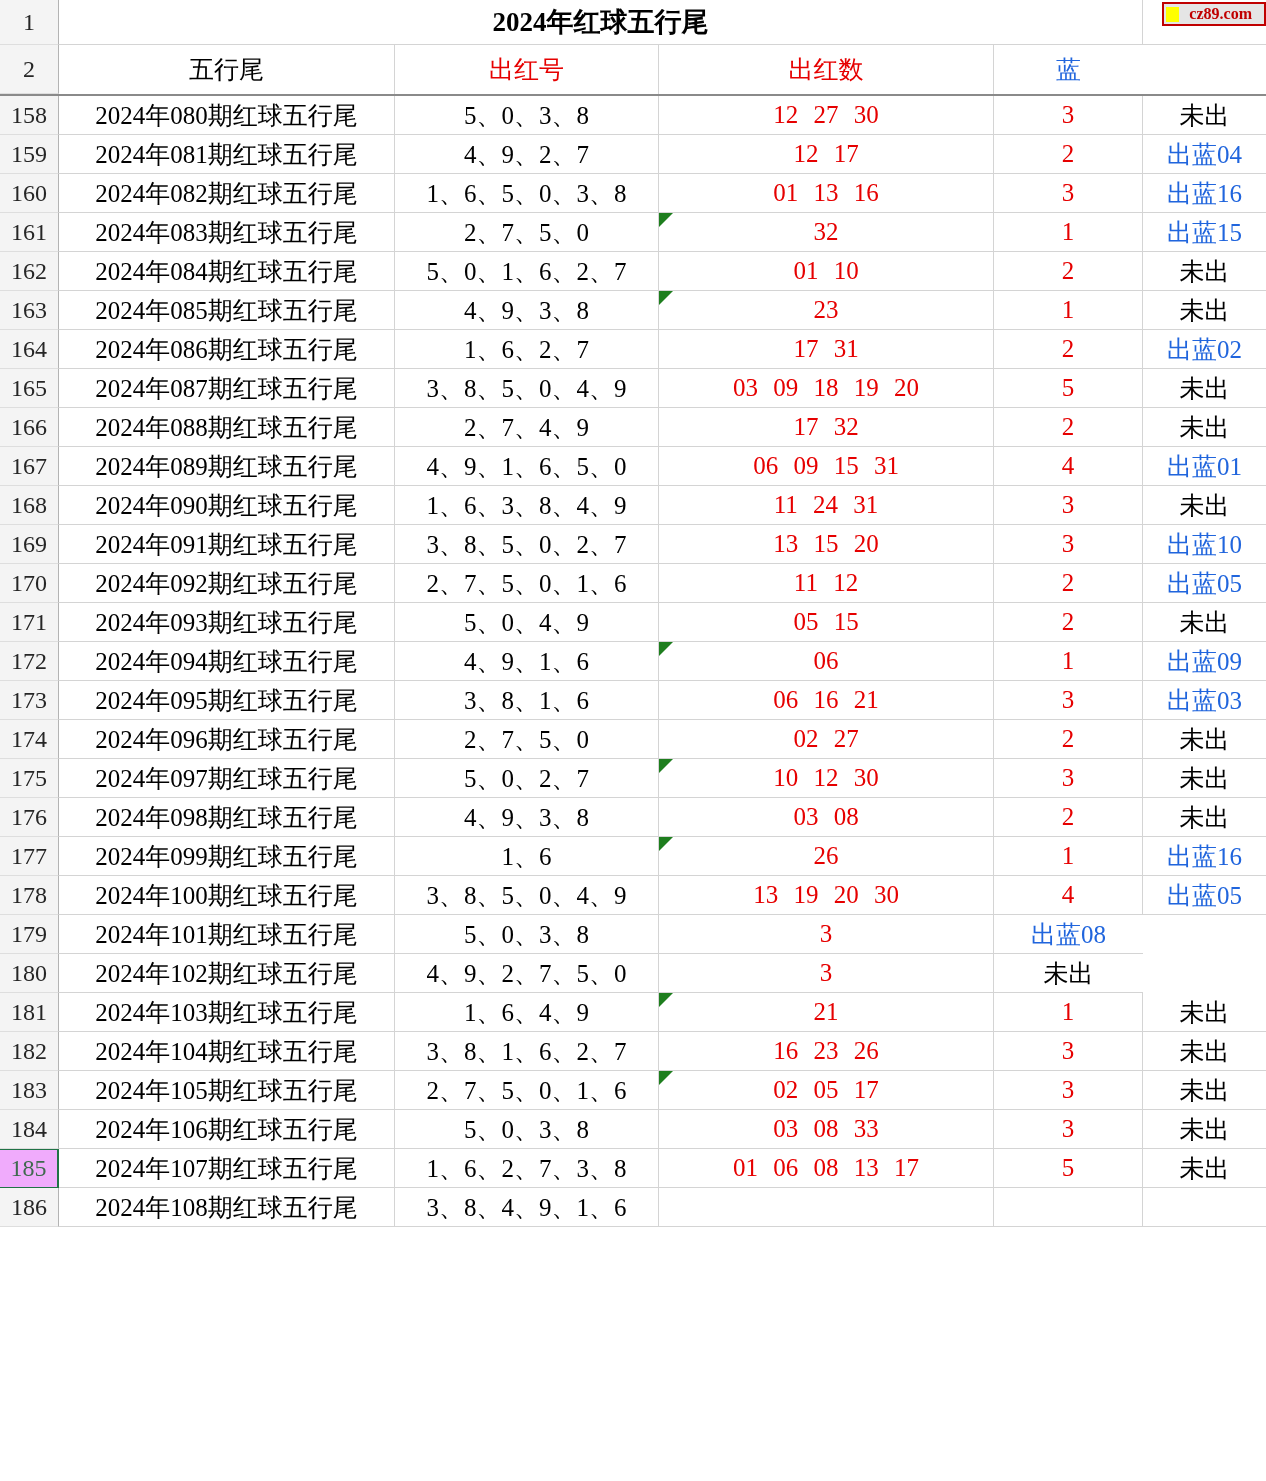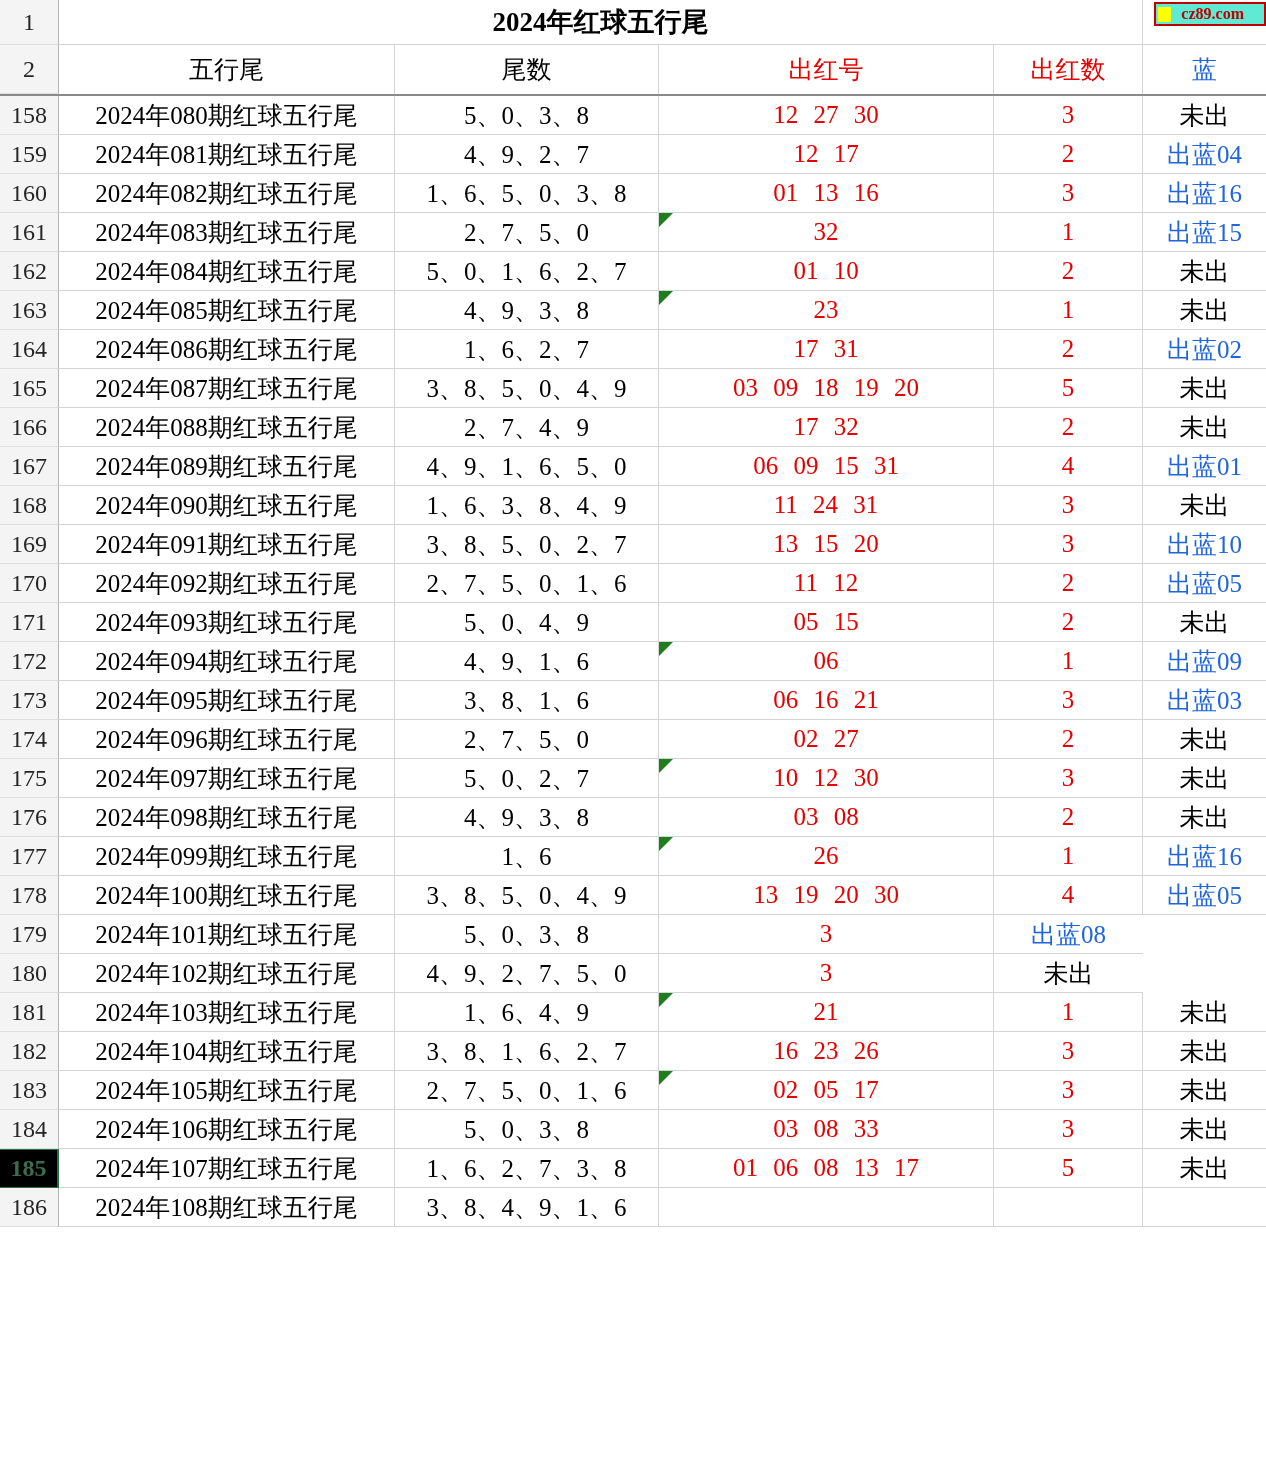--- a/index.html
+++ b/index.html
@@ -13,22 +13,22 @@
     font-family:"Liberation Serif","DejaVu Serif",serif;color:#000;
   }
   .grid-row{display:grid;grid-template-columns:59px 336px 264px 335px 149px auto;}
   .rh{
     background:var(--rh-bg);border-right:1px solid var(--rh-border);
     border-bottom:1px solid #dedede;
     display:flex;align-items:center;justify-content:center;
     font-size:24px;color:#262626;box-sizing:border-box;
   }
   .rh.sel{
-    background:#000000;color:#3f6a4e;border-right:2px solid var(--selected-green);
-    border-top:1px solid var(--selected-green);border-bottom:1px solid var(--selected-green);font-weight:bold;
+    background:#f0abfc;color:#3f6a4e;border-right:2px solid var(--selected-green);
+    border-top:1px solid var(--selected-green);border-bottom:1px solid var(--selected-green);
   }
   .cell{
     position:relative;box-sizing:border-box;
     border-right:1px solid var(--grid);border-bottom:1px solid var(--grid);
     display:flex;align-items:center;justify-content:center;
     font-size:25px;white-space:nowrap;overflow:hidden;
   }
   .cell.last{border-right:none;}
   .row1{height:45px;}
   .row1 .title-cell{grid-column:2/6;font-weight:bold;font-size:27px;}
@@ -38,21 +38,21 @@
   .drow{height:39px;}
   .red{color:var(--red);}
   .blue{color:var(--blue);}
   .reds-cell{word-spacing:9px;}
   .tri{
     position:absolute;left:0;top:0;width:0;height:0;
     border-top:14px solid var(--triangle-green);border-right:14px solid transparent;
   }
   .wm{
     margin:2px 0 0 auto;height:20px;display:flex;align-items:center;gap:10px;
-    border:2px solid var(--watermark-red);background:#5eead4;padding:0 20px 0 2px;
+    border:2px solid var(--watermark-red);background:#e5e5e5;padding:0 12px 0 2px;
     font-size:16px;font-weight:bold;color:var(--watermark-red);
   }
   .wm-sq{width:13px;height:15px;background:var(--watermark-yellow);display:inline-block;}
 </style>
 </head>
 <body>
 
 <div class="sheet">
 
   <div class="grid-row row1">
@@ -62,21 +62,20 @@
       <div class="wm">
         <span class="wm-sq"></span>
         <span>cz89.com</span>
       </div>
     </div>
   </div>
 
   <div class="grid-row row2">
     <div class="rh">2</div>
     <div class="cell">五行尾</div>
-    <div class="cell">尾数</div>
     <div class="cell red">出红号</div>
     <div class="cell red">出红数</div>
     <div class="cell last blue">蓝</div>
   </div>
 
   <div id="rows">
       <div class="grid-row drow">
         <div class="rh">158</div>
         <div class="cell">2024年080期红球五行尾</div>
         <div class="cell">5、0、3、8</div>

